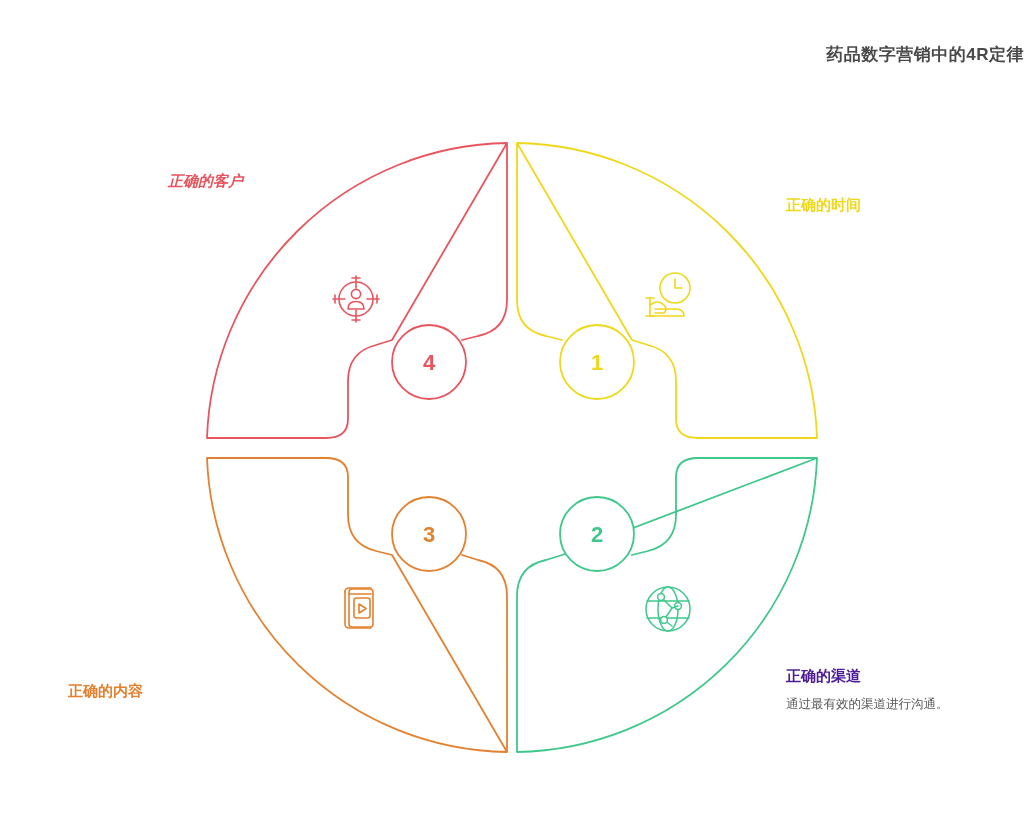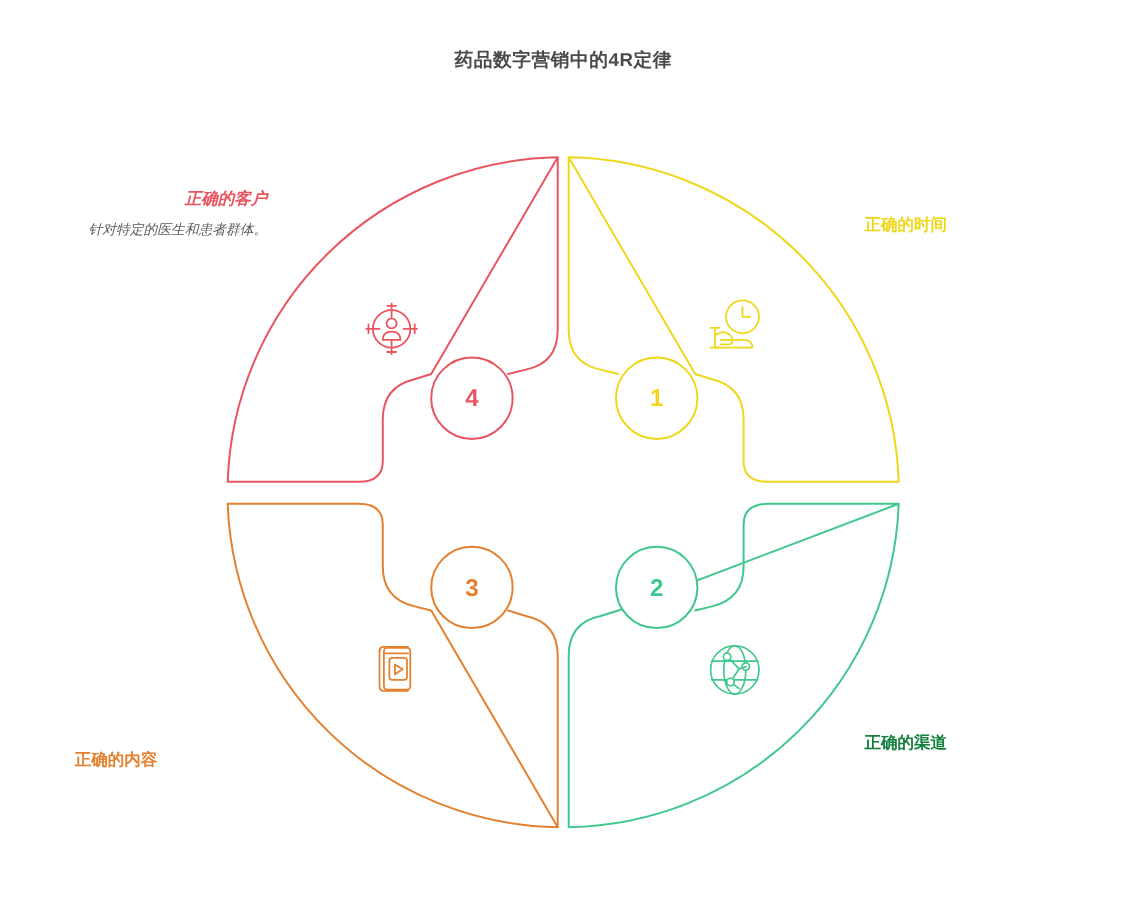--- a/index.html
+++ b/index.html
@@ -14,21 +14,21 @@
     overflow: hidden;
     font-family: "Liberation Sans", "DejaVu Sans", sans-serif;
     -webkit-font-smoothing: antialiased;
   }
 
   #page-title {
     position: absolute;
     top: 43px;
     left: 0;
     width: 1024px;
-    text-align: center;
+    text-align: right;
     font-size: 17px;
     font-weight: 700;
     color: #4a4a4a;
     letter-spacing: 0.5px;
   }
 
   #diagram {
     position: absolute;
     top: 0;
     left: 0;
@@ -175,26 +175,26 @@
       <path d="M 335,295 L 335,303"></path>
       <path d="M 377,295 L 377,303"></path>
       <circle cx="356" cy="294" r="4.6"></circle>
       <path d="M 348,309 Q 348,301.5 356,301.5 Q 364,301.5 364,309 Z"></path>
     </g>
   </g>
 </svg>
 
 <div class="label-block" id="label-tl">
   <div class="lbl-title" style="color:#E8555F">正确的客户</div>
-  <div class="lbl-desc">针对特定的医生和患者群体。</div>
 </div>
 
 <div class="label-block" id="label-tr">
   <div class="lbl-title" style="color:#EFD81B">正确的时间</div>
 </div>
 
 <div class="label-block" id="label-bl">
   <div class="lbl-title" style="color:#E38130">正确的内容</div>
 </div>
 
 <div class="label-block" id="label-br">
-  <div class="lbl-title" style="color:#15803d">正确的渠道</div>
+  <div class="lbl-title" style="color:#4c1d95">正确的渠道</div>
+  <div class="lbl-desc">通过最有效的渠道进行沟通。</div>
 </div>
 
 </body></html>

